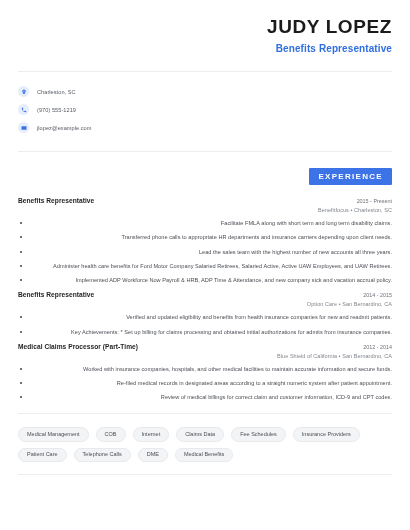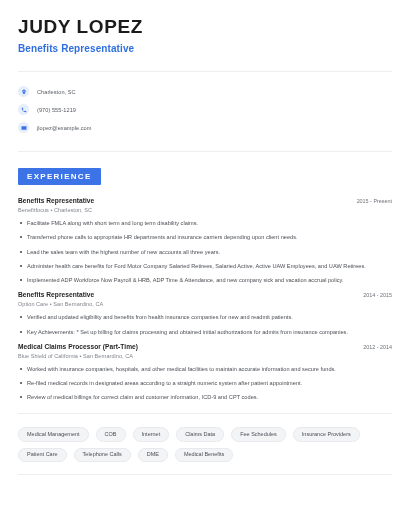--- a/index.html
+++ b/index.html
@@ -18,21 +18,21 @@
     width: 410px;
     height: 530px;
     position: relative;
     overflow: hidden;
     background: #ffffff;
   }
 
   
   .header {
     padding: 16px 18px 0 18px;
-    text-align: left;
+    text-align: right;
   }
   .name {
     font-size: 19px;
     font-weight: bold;
     letter-spacing: 0.6px;
     color: #1b1b1b;
     line-height: 1.15;
   }
   .job-title {
     margin-top: 5px;
@@ -70,21 +70,21 @@
   }
   .ci svg { display: block; }
   .contact-text {
     margin-left: 8px;
     font-size: 5.6px;
     color: #555a61;
     letter-spacing: 0.05px;
   }
 
   
-  .section { padding: 0 18px; }
+  .section { padding: 0 18px; text-align: right; }
   .badge {
     display: inline-block;
     background: #3c73e6;
     color: #ffffff;
     font-size: 8px;
     font-weight: bold;
     letter-spacing: 1.3px;
     padding: 4px 9px 4px 9px;
     border-radius: 1px;
   }

